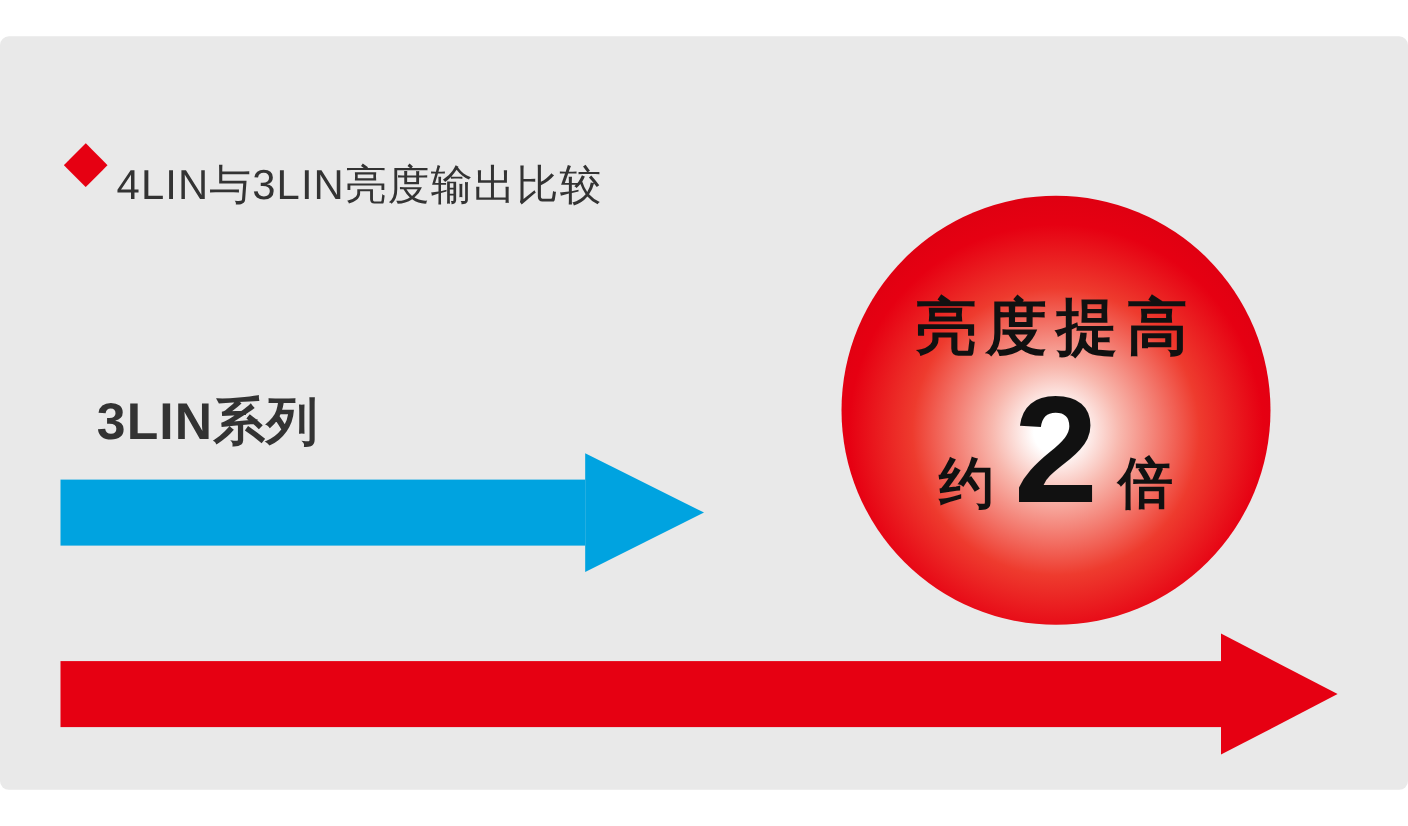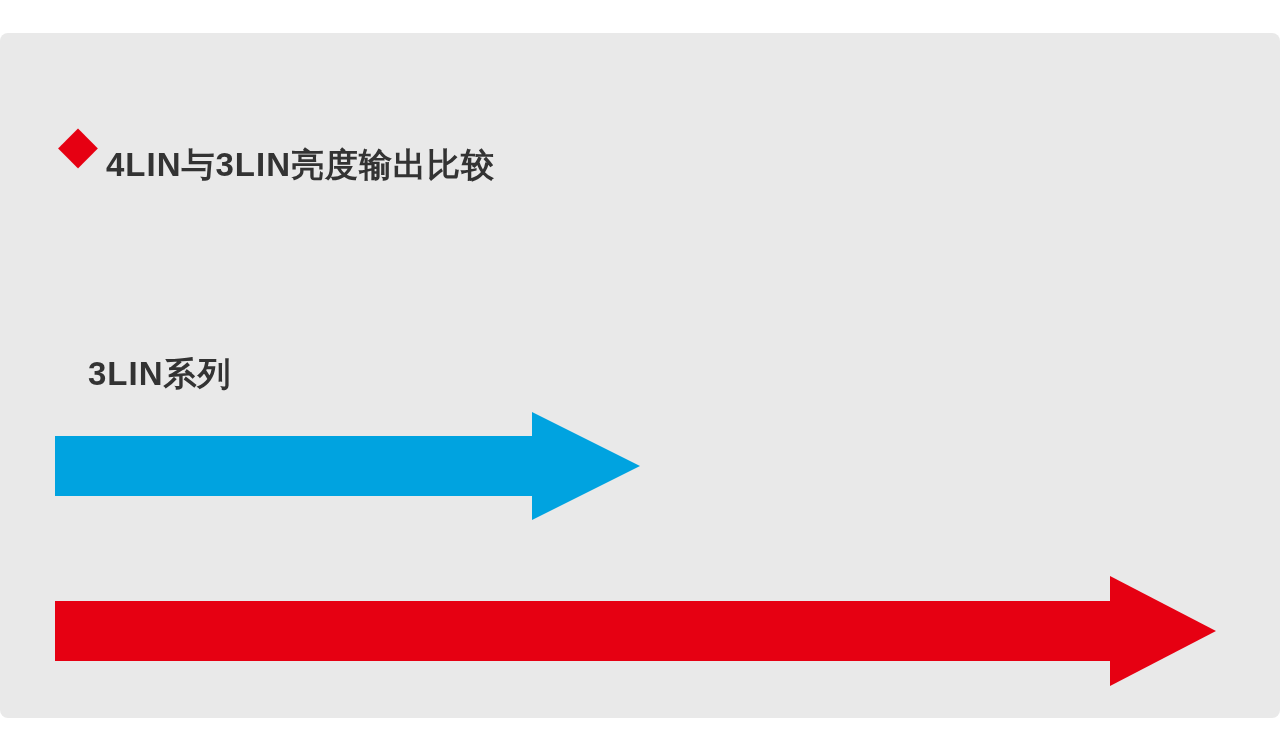--- a/index.html
+++ b/index.html
@@ -27,30 +27,30 @@
     position:absolute;
     left:58px;top:103px;
     display:flex;align-items:center;gap:8px;
   }
   .diamond{
     color:var(--accent-red);
     font-size:52px;line-height:1;
     transform:translateY(-2px);
   }
   .title-text{
-    font-size:33px;
-    font-weight:700;
+    font-size:38px;
+    font-weight:400;
     color:var(--text);
     letter-spacing:1px;
     white-space:nowrap;
     margin-top:40px;
   }
   .series-label{
     position:absolute;
-    font-size:33px;
+    font-size:47px;
     font-weight:600;
     color:var(--text);
     letter-spacing:1px;
   }
   .label-3lin{left:88px;top:352px;}
   .label-4lin{left:88px;top:518px;}
   .arrow{
     position:absolute;
     display:flex;align-items:center;
   }
@@ -123,13 +123,21 @@
     <div class="shaft"></div>
     <div class="head"></div>
   </div>
 
 
   <div class="arrow arrow-red">
     <div class="shaft"></div>
     <div class="head"></div>
   </div>
 
+  <div class="badge">
+    <div class="badge-line1">亮度提高</div>
+    <div class="badge-line2">
+      <span class="badge-small">约</span>
+      <span class="badge-big">2</span>
+      <span class="badge-small">倍</span>
+    </div>
+  </div>
 </div>
 
 </body></html>

